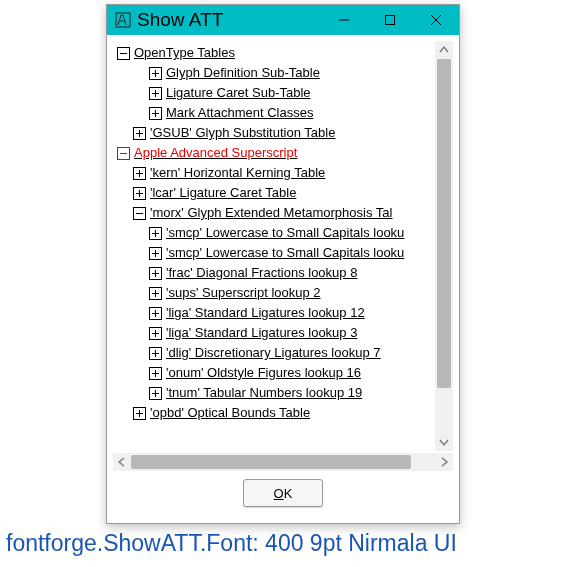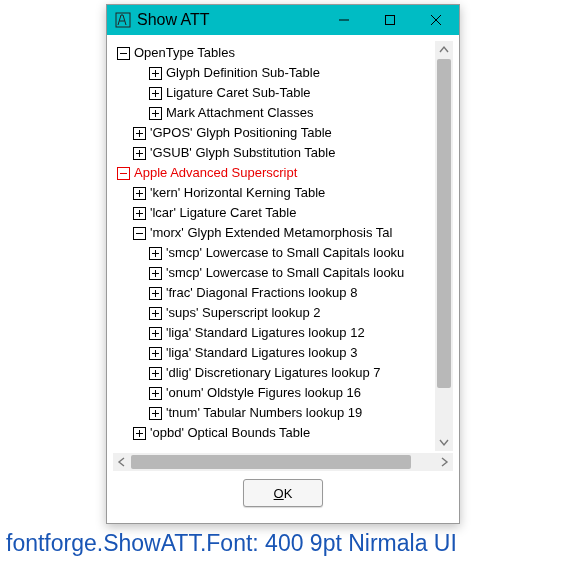--- a/index.html
+++ b/index.html
@@ -24,21 +24,21 @@
     display: flex;
     flex-direction: column;
   }
   .titlebar {
     height: 30px;
     background: #00bcc4;
     display: flex;
     align-items: center;
     padding: 0 0 0 8px;
     color: #000;
-    font-size: 16px;
+    font-size: 19px;
   }
   .titlebar .app-icon {
     width: 16px;
     height: 16px;
     margin-right: 6px;
     display: inline-flex;
     align-items: center;
     justify-content: center;
   }
   .titlebar .title-text { flex: 0 0 auto; }
@@ -65,20 +65,21 @@
     position: relative;
     display: flex;
     min-height: 0;
   }
   .tree {
     flex: 1;
     overflow: hidden;
     padding: 2px 0 0 4px;
     line-height: 20px;
     white-space: nowrap;
+    text-decoration: underline;
   }
   .tree-row {
     display: flex;
     align-items: center;
     height: 20px;
   }
   .tree-row .indent { display:inline-block; }
   .tb {
     width: 13px;
     height: 13px;
@@ -210,25 +211,20 @@
             <span class="label">Ligature Caret Sub-Table</span>
           </div>
           <div class="tree-row">
             <span class="indent" style="width: 32px;"></span>
             <span class="tb plus"></span>
             <span class="label">Mark Attachment Classes</span>
           </div>
           <div class="tree-row">
             <span class="indent" style="width: 16px;"></span>
             <span class="tb plus"></span>
-            <span class="label">'GPOS' Glyph Positioning Table</span>
-          </div>
-          <div class="tree-row">
-            <span class="indent" style="width: 16px;"></span>
-            <span class="tb plus"></span>
             <span class="label">'GSUB' Glyph Substitution Table</span>
           </div>
           <div class="tree-row highlight">
             <span class="indent" style="width: 0px;"></span>
             <span class="tb minus"></span>
             <span class="label">Apple Advanced Superscript</span>
           </div>
           <div class="tree-row">
             <span class="indent" style="width: 16px;"></span>
             <span class="tb plus"></span>

